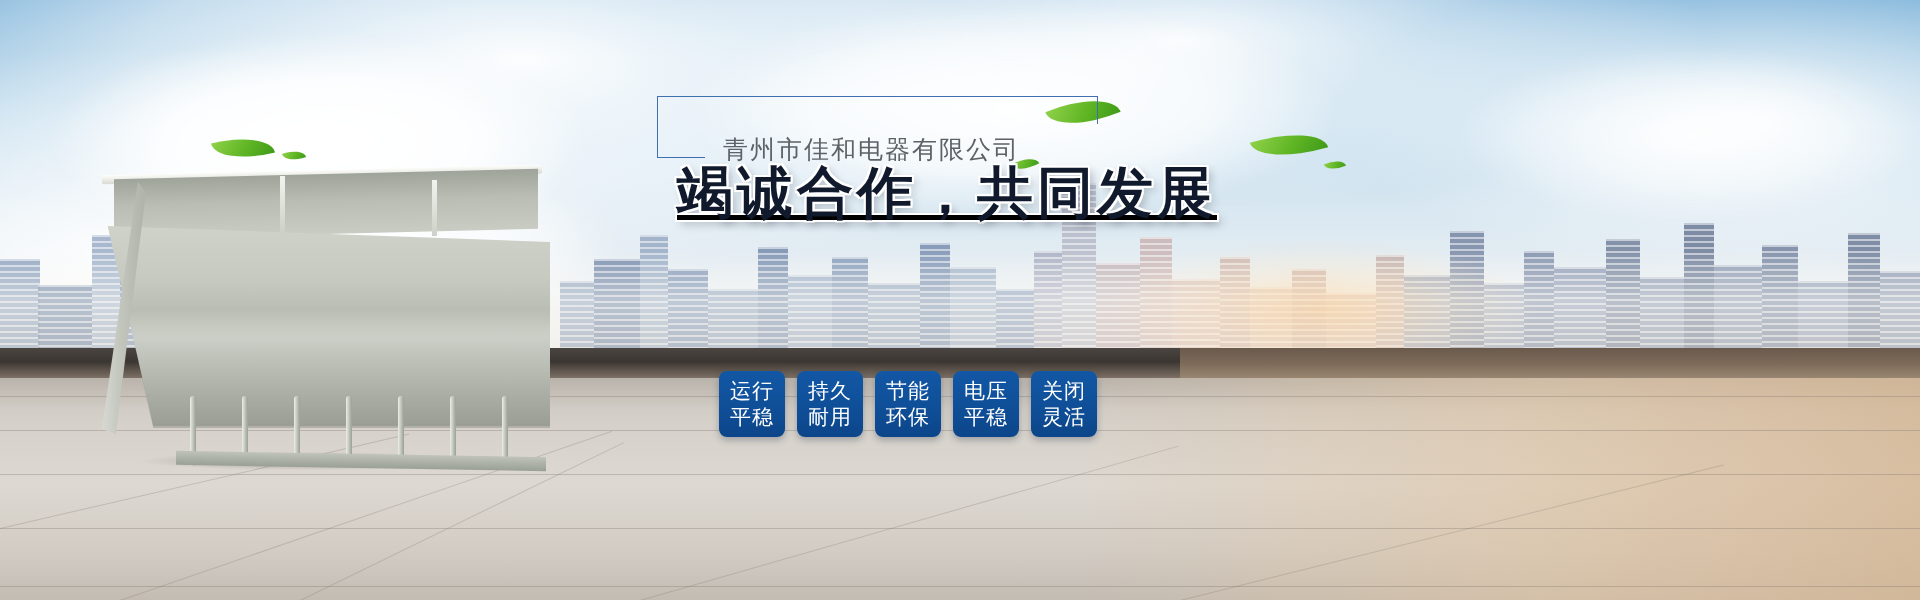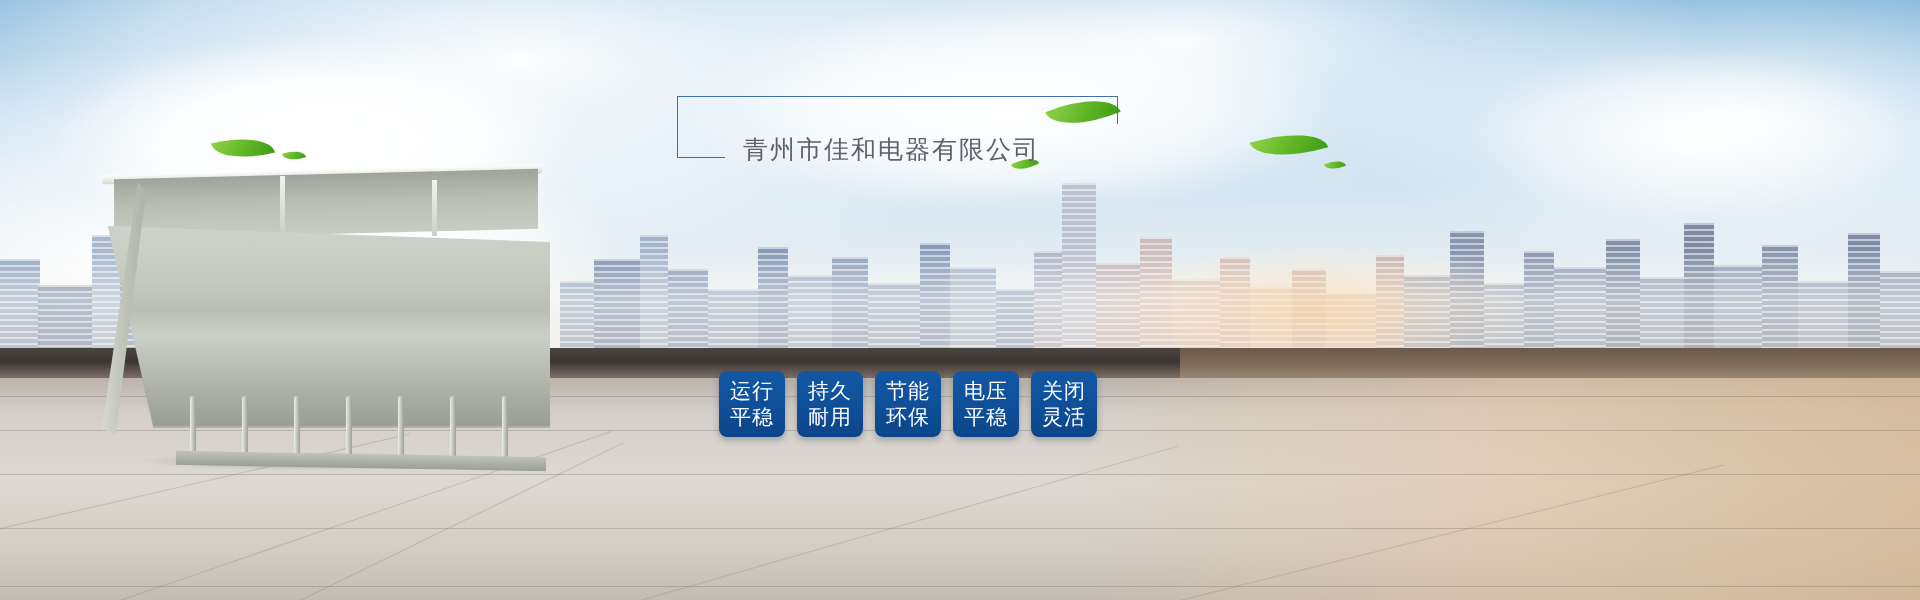--- a/index.html
+++ b/index.html
@@ -134,21 +134,21 @@
   
   .leaf{position:absolute;background:linear-gradient(135deg,#8fd14a 0%,#5fb524 55%,#3f9b18 100%);}
   .leaf.l1{left:213px;top:136px;width:60px;height:24px;border-radius:0 100% 0 100%;transform:rotate(-14deg);}
   .leaf.l2{left:283px;top:150px;width:22px;height:11px;border-radius:0 100% 0 100%;transform:rotate(-20deg);}
   .leaf.l3{left:1048px;top:98px;width:70px;height:28px;border-radius:0 100% 0 100%;transform:rotate(-22deg);}
   .leaf.l4{left:1012px;top:158px;width:26px;height:12px;border-radius:0 100% 0 100%;transform:rotate(-28deg);}
   .leaf.l5{left:1252px;top:132px;width:74px;height:26px;border-radius:0 100% 0 100%;transform:rotate(-16deg);}
   .leaf.l6{left:1325px;top:160px;width:20px;height:10px;border-radius:0 100% 0 100%;transform:rotate(-24deg);}
 
   
-  .copy{position:absolute;left:671px;top:96px;width:640px;text-decoration:underline;}
+  .copy{position:absolute;left:651px;top:96px;width:640px;text-decoration:underline;}
 
   .corp-frame{
     position:relative;width:441px;height:62px;margin-left:6px;
   }
   .corp-frame .fr-top{position:absolute;left:0;top:0;width:441px;height:1px;background:#3f6fae;}
   .corp-frame .fr-right{position:absolute;right:0;top:0;width:1px;height:28px;background:#3f6fae;}
   .corp-frame .fr-left{position:absolute;left:0;top:0;width:1px;height:62px;background:#3f6fae;}
   .corp-frame .fr-bot{position:absolute;left:0;bottom:0;width:48px;height:1px;background:#3f6fae;}
   .corp-name{
     position:absolute;left:66px;bottom:-8px;
@@ -302,20 +302,21 @@
   <div class="leaf l6"></div>
 
   <div class="copy">
     <div class="corp-frame">
       <div class="fr-top"></div>
       <div class="fr-right"></div>
       <div class="fr-left"></div>
       <div class="fr-bot"></div>
       <div class="corp-name">青州市佳和电器有限公司</div>
     </div>
+    <div class="subline">竭诚合作，共同发展</div>
   </div>
 
   <div class="badges">
     <div class="badge">
       <span>运行</span>
       <span>平稳</span>
     </div>
     <div class="badge">
       <span>持久</span>
       <span>耐用</span>

